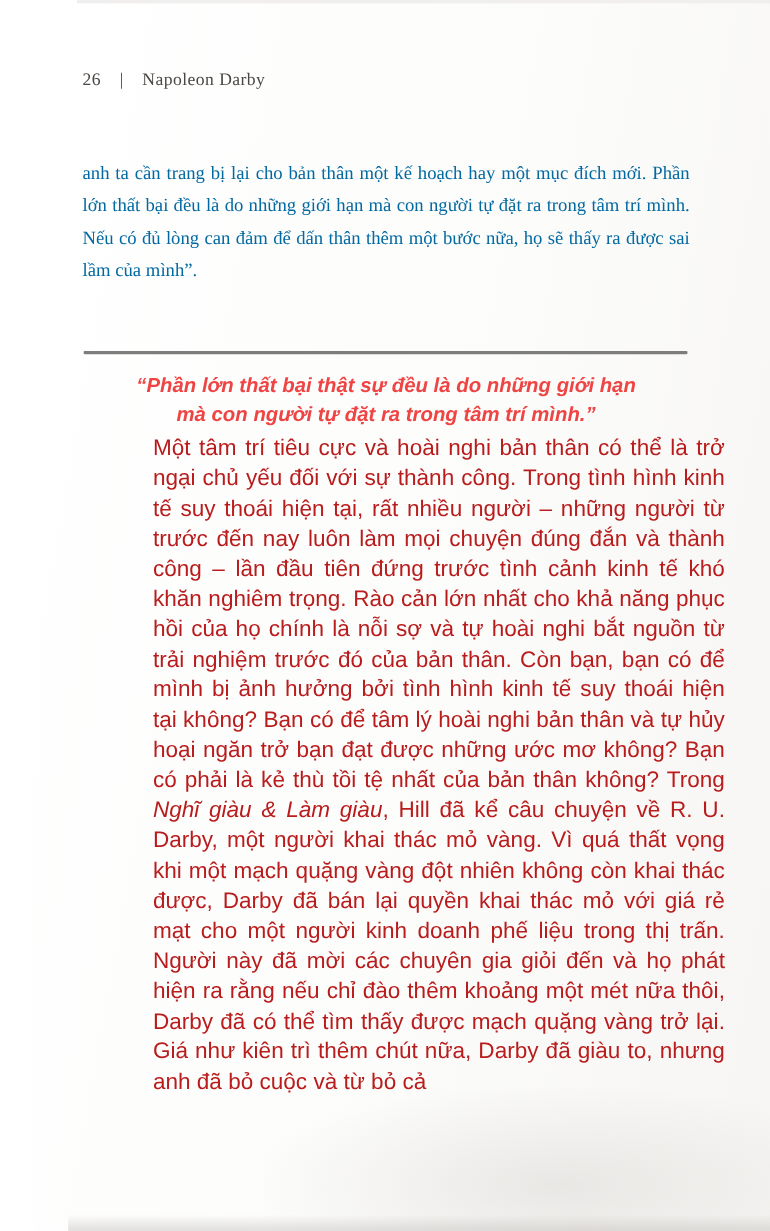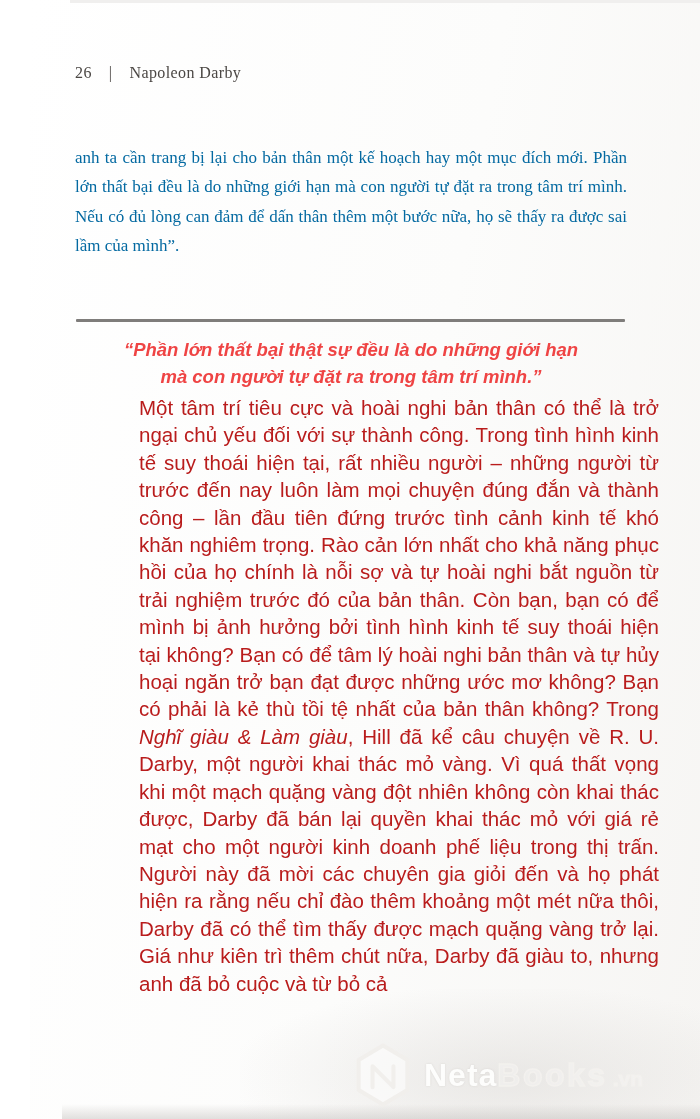--- a/index.html
+++ b/index.html
@@ -121,25 +121,14 @@
   <div class="pull-quote">
     <div>“Phần lớn thất bại thật sự đều là do những giới hạn</div>
     <div>mà con người tự đặt ra trong tâm trí mình.”</div>
   </div>
 
   <div class="body-paragraph"><span>Một tâm trí tiêu cực và hoài nghi bản thân có thể là trở ngại chủ yếu đối với sự thành công. Trong tình hình kinh tế suy thoái hiện tại, rất nhiều người – những người từ trước đến nay luôn làm mọi chuyện đúng đắn và thành công – lần đầu tiên đứng trước tình cảnh kinh tế khó khăn nghiêm trọng. Rào cản lớn nhất cho khả năng phục hồi của họ chính là nỗi sợ và tự hoài nghi bắt nguồn từ trải nghiệm trước đó của bản thân. Còn bạn, bạn có để mình bị ảnh hưởng bởi tình hình kinh tế suy thoái hiện tại không? Bạn có để tâm lý hoài nghi bản thân và tự hủy hoại ngăn trở bạn đạt được những ước mơ không? Bạn có phải là kẻ thù tồi tệ nhất của bản thân không? Trong </span><span class="book-title-italic">Nghĩ giàu &amp; Làm giàu</span><span>, Hill đã kể câu chuyện về R. U. Darby, một người khai thác mỏ vàng. Vì quá thất vọng khi một mạch quặng vàng đột nhiên không còn khai thác được, Darby đã bán lại quyền khai thác mỏ với giá rẻ mạt cho một người kinh doanh phế liệu trong thị trấn. Người này đã mời các chuyên gia giỏi đến và họ phát hiện ra rằng nếu chỉ đào thêm khoảng một mét nữa thôi, Darby đã có thể tìm thấy được mạch quặng vàng trở lại. Giá như kiên trì thêm chút nữa, Darby đã giàu to, nhưng anh đã bỏ cuộc và từ bỏ cả</span></div>
 
   <div class="wm-shade"></div>
   <div class="bottom-edge"></div>
 
-  <div class="watermark">
-    <svg class="wm-logo" viewBox="0 0 100 110">
-      <polygon points="50,4 92,29 92,81 50,106 8,81 8,29" fill="rgba(255,255,255,0.55)" stroke="#f1efec" stroke-width="7" stroke-linejoin="round"></polygon>
-      <polyline points="32,76 32,40 68,76 68,40" fill="none" stroke="#f1efec" stroke-width="7" stroke-linecap="round" stroke-linejoin="round"></polyline>
-    </svg>
-    <div class="wm-text">
-      <span class="wm-neta">Neta</span>
-        <span class="wm-books">Books</span>
-        <span class="wm-vn">.vn</span>
-    </div>
-  </div>
 
 </div>
 
 </body></html>

